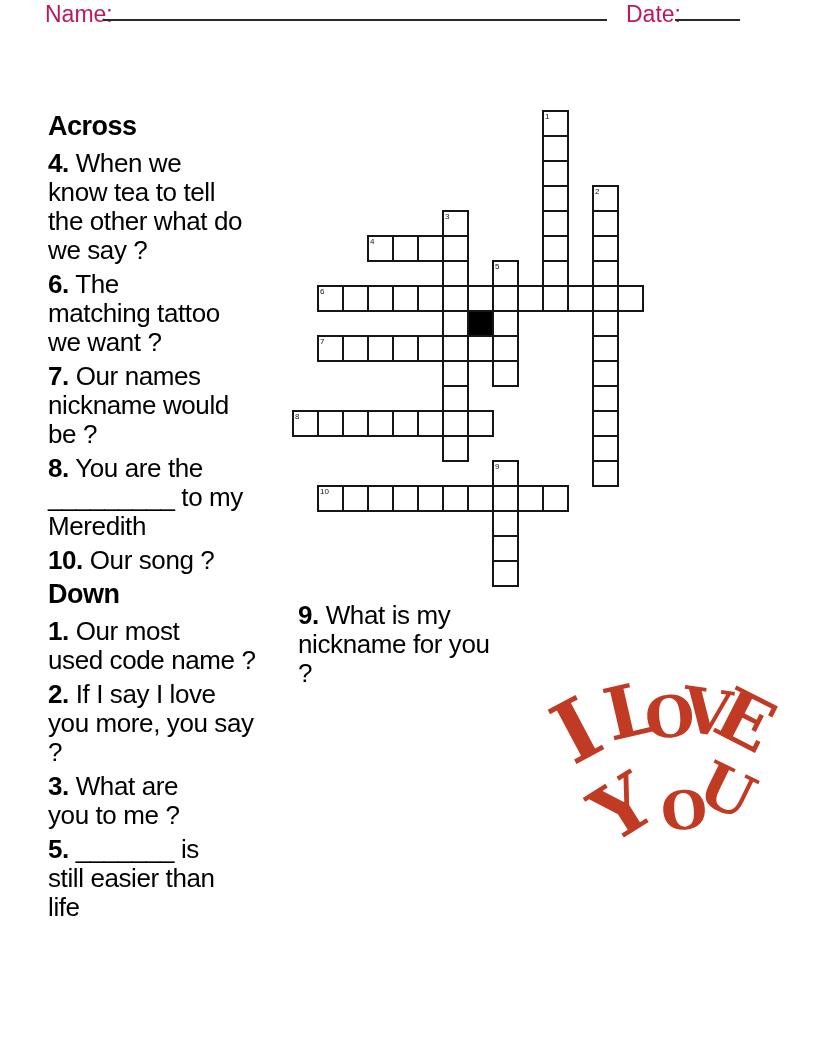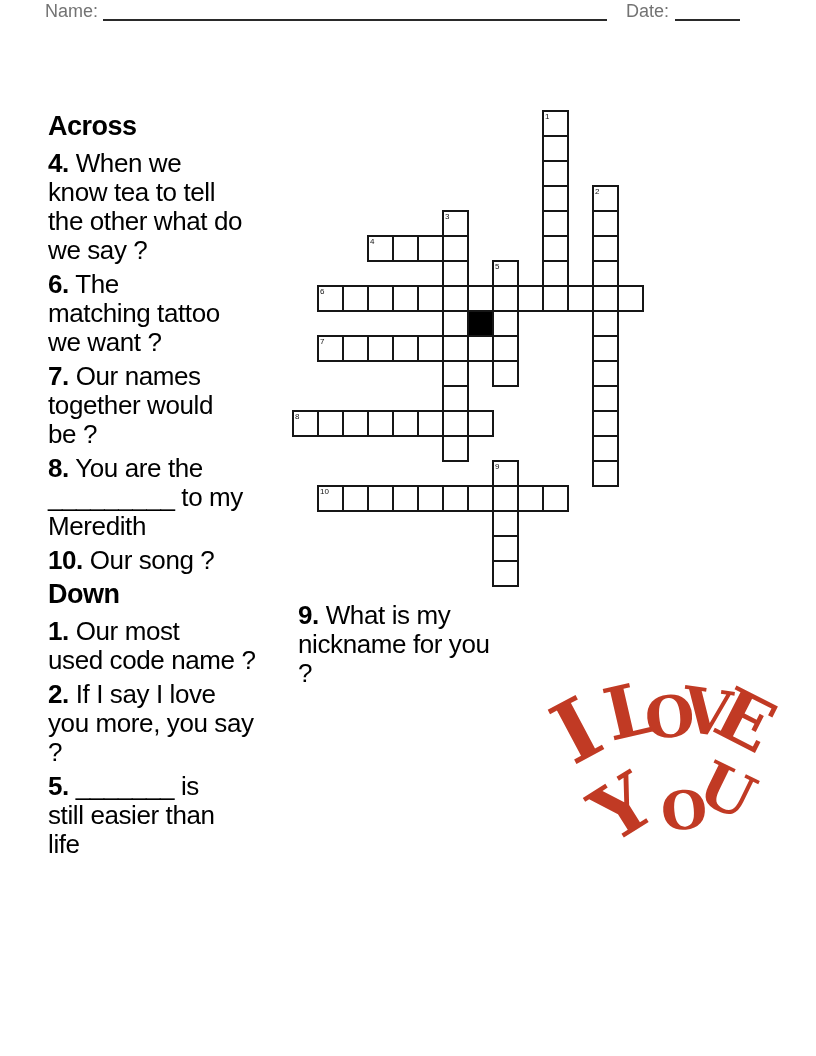--- a/index.html
+++ b/index.html
@@ -4,21 +4,21 @@
 <style>
   html, body { margin:0; padding:0; }
   body {
     width:816px; height:1056px; background:#ffffff;
     font-family:"Liberation Sans", sans-serif; color:#000;
     position:relative; overflow:hidden;
   }
   .page { position:absolute; left:0; top:0; width:816px; height:1056px; }
 
   
-  .hdr-label { position:absolute; top:1px; font-size:18px; color:#737373; }
+  .hdr-label { position:absolute; top:1px; font-size:23px; color:#be185d; }
   .name-label { left:45px; }
   .date-label { left:626px; }
   .blank-line { position:absolute; top:0; height:19px; border-bottom:2px solid #2a2a2a; }
   .name-line { left:103px; width:504px; }
   .date-line { left:675px; width:65px; }
 
   
   .title {
     position:absolute; left:0; right:0; top:44px; text-align:center;
     font-size:39px; letter-spacing:-0.5px; color:#050505;
@@ -78,32 +78,34 @@
   <div class="clues-left">
     <p class="clue-heading">Across</p>
     <p class="clue"><b>4.</b> <span>When we
 know tea to tell
 the other what do
 we say ?</span></p>
     <p class="clue"><b>6.</b> <span>The
 matching tattoo
 we want ?</span></p>
     <p class="clue"><b>7.</b> <span>Our names
-together would
+nickname would
 be ?</span></p>
     <p class="clue"><b>8.</b> <span>You are the
 _________ to my
 Meredith</span></p>
     <p class="clue"><b>10.</b> <span>Our song ?</span></p>
     <p class="clue-heading">Down</p>
     <p class="clue"><b>1.</b> <span>Our most
 used code name ?</span></p>
     <p class="clue"><b>2.</b> <span>If I say I love
 you more, you say
 ?</span></p>
+    <p class="clue"><b>3.</b> <span>What are
+you to me ?</span></p>
     <p class="clue"><b>5.</b> <span>_______ is
 still easier than
 life</span></p>
   </div>
 
   <div class="clue9-block">
     <p class="clue"><b>9.</b> <span>What is my
 nickname for you
 ?</span></p>
   </div>

